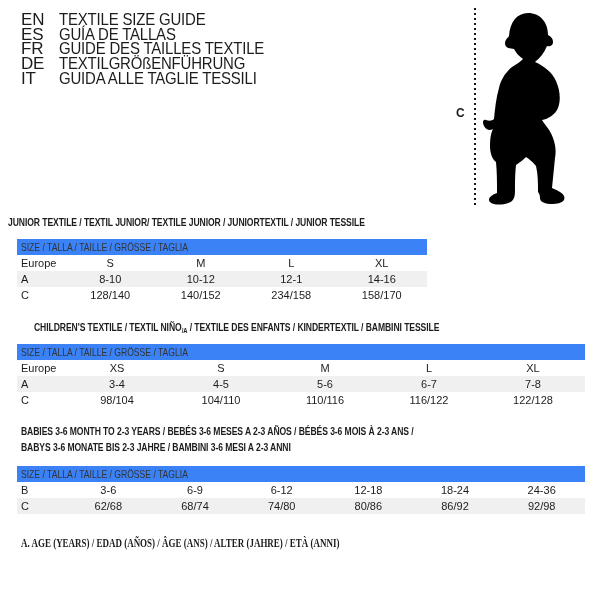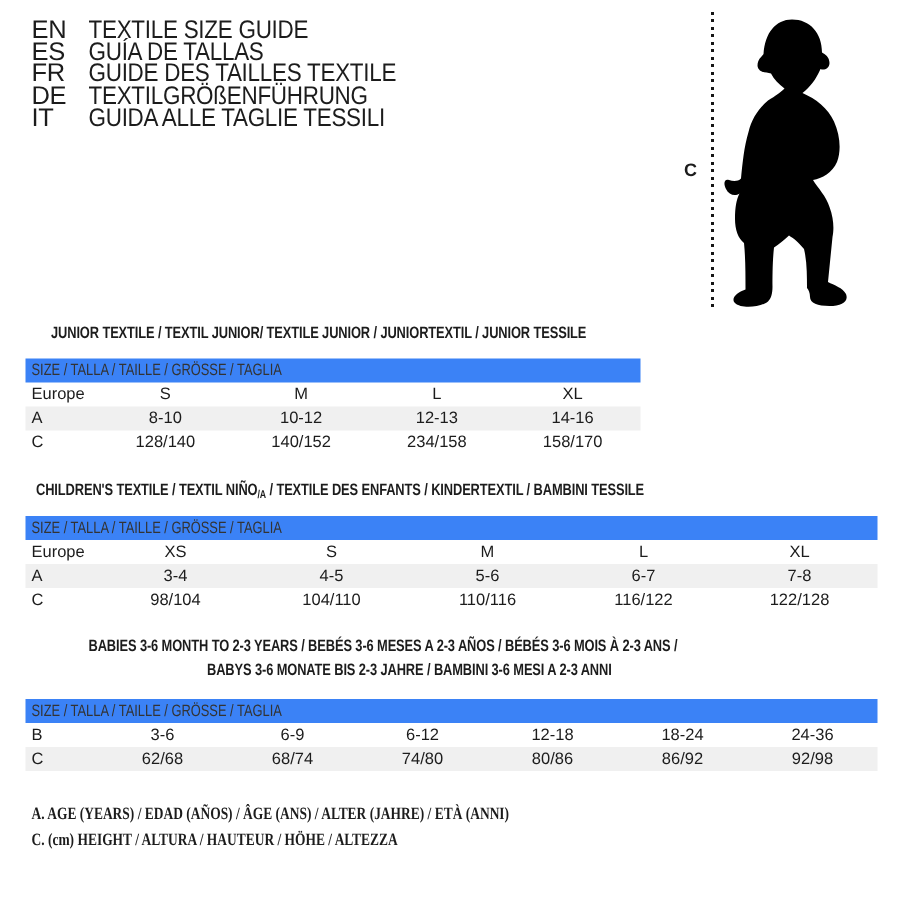--- a/index.html
+++ b/index.html
@@ -20,23 +20,23 @@
     position:absolute; left:474px; top:8px; width:2px; height:198px;
     background:repeating-linear-gradient(to bottom, #161616 0 2px, transparent 2px 5px);
   }
   #measure-label { position:absolute; left:456px; top:106px; font-size:12px; font-weight:bold; }
   #silhouette { position:absolute; left:482px; top:8px; }
 
   
   .sec-title { position:absolute; font-size:11px; font-weight:bold; letter-spacing:-0.1px; }
   .title-line { line-height:16px; }
   .subscript { font-size:7.5px; vertical-align:-2px; }
-  #title-junior   { left:34px; top:214px; }
-  #title-children { left:24px; top:319px; }
-  #title-babies   { left:21px; top:423px;text-align:center; }
+  #title-junior   { left:8px; top:214px; }
+  #title-children { left:34px; top:319px; }
+  #title-babies   { left:21px; top:423px; }
 
   
   .tbl { position:absolute; font-size:11px; }
   #tbl-junior   { left:17px; top:239px; width:410px; }
   #tbl-children { left:17px; top:344px; width:568px; }
   #tbl-babies   { left:17px; top:466px; width:568px; }
   .tbl-header {
     height:16px; background:#3b82f6; color:#333333;
     display:flex; align-items:center; padding-left:4px; box-sizing:border-box;
   }
@@ -128,21 +128,21 @@
         <span class="row-label">Europe</span>
         <span class="cell">S</span>
         <span class="cell">M</span>
         <span class="cell">L</span>
         <span class="cell">XL</span>
       </div>
       <div class="tbl-row shaded">
         <span class="row-label">A</span>
         <span class="cell">8-10</span>
         <span class="cell">10-12</span>
-        <span class="cell">12-13</span>
+        <span class="cell">12-1</span>
         <span class="cell">14-16</span>
       </div>
       <div class="tbl-row">
         <span class="row-label">C</span>
         <span class="cell">128/140</span>
         <span class="cell">140/152</span>
         <span class="cell">234/158</span>
         <span class="cell">158/170</span>
       </div>
     </div>
@@ -198,16 +198,15 @@
         <span class="cell">68/74</span>
         <span class="cell">74/80</span>
         <span class="cell">80/86</span>
         <span class="cell">86/92</span>
         <span class="cell">92/98</span>
       </div>
     </div>
 
   <div id="footnotes">
       <div class="footnote"><span class="cond">A. AGE (YEARS) / EDAD (AÑOS) / ÂGE (ANS) / ALTER (JAHRE) / ETÀ (ANNI)</span></div>
-      <div class="footnote"><span class="cond">C. (cm) HEIGHT / ALTURA / HAUTEUR / HÖHE / ALTEZZA</span></div>
     </div>
 
 </div>
 
 </body></html>

